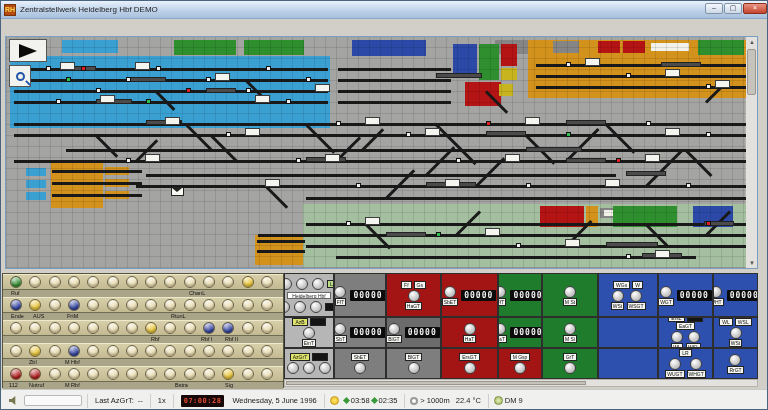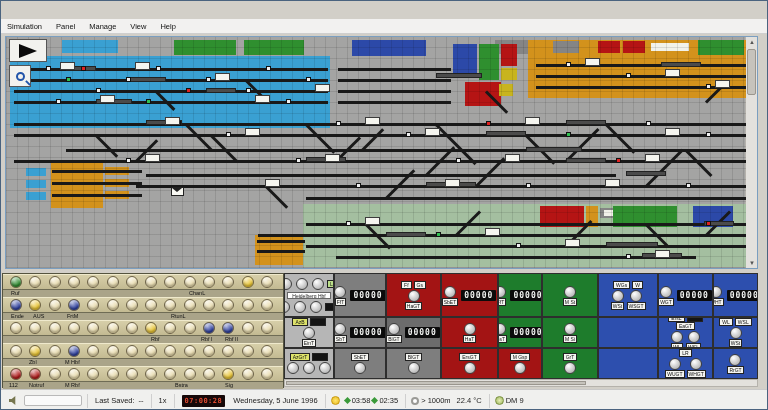--- a/index.html
+++ b/index.html
@@ -79,28 +79,30 @@
   .dia{width:5px;height:5px;background:#3a9a3a;transform:rotate(45deg);display:inline-block;}
   .eye{width:8px;height:8px;border-radius:50%;border:2px solid #9a9a96;background:#fff;}
   .coin{width:9px;height:9px;border-radius:50%;background:radial-gradient(#e6efb4,#9ab45c);border:1px solid #7a9040;}
   .sb-item{margin:0 2px;white-space:nowrap;}
 </style>
 </head>
 <body>
 
 <div class="window">
 
-
-  <div class="menubar">
-      <span class="menu-item">Simulation</span>
-      <span class="menu-item">Panel</span>
-      <span class="menu-item">Manage</span>
-      <span class="menu-item">View</span>
-      <span class="menu-item">Help</span>
+  <div class="titlebar">
+    <div class="app-icon">RH</div>
+    <div class="title-text">Zentralstellwerk Heidelberg Hbf DEMO</div>
+    <div class="winbtns">
+      <div class="wbtn">–</div>
+      <div class="wbtn">▢</div>
+      <div class="wbtn close">×</div>
     </div>
+  </div>
+
 
   <div class="diagram-wrap">
     <div class="viewport" id="vp">
       <div class="grid-overlay"></div>
       <div class="tool-play">
           <div class="tri"></div>
         </div>
       <div class="tool-zoom">
           <div class="lens"></div>
         </div>
@@ -748,21 +750,21 @@
       </div>
     </div>
   <div class="hscroll">
       <div class="hthumb"></div>
     </div>
 
   <div class="statusbar">
     <div class="speaker"></div>
     <div class="vol"></div>
     <div class="sb-sep"></div>
-    <span class="sb-item">Last Saved:</span>
+    <span class="sb-item">Last AzGrT:</span>
     <span class="sb-item">--</span>
     <div class="sb-sep"></div>
     <span class="sb-item">1x</span>
     <div class="sb-sep"></div>
     <span class="clockbox sb-item">07:00:28</span>
     <span class="sb-item" style="margin-left:6px">Wednesday, 5 June 1996</span>
     <div class="sb-sep"></div>
     <div class="sun"></div>
     <span class="dia" style="margin-left:5px"></span>
     <span class="sb-item">03:58</span>

